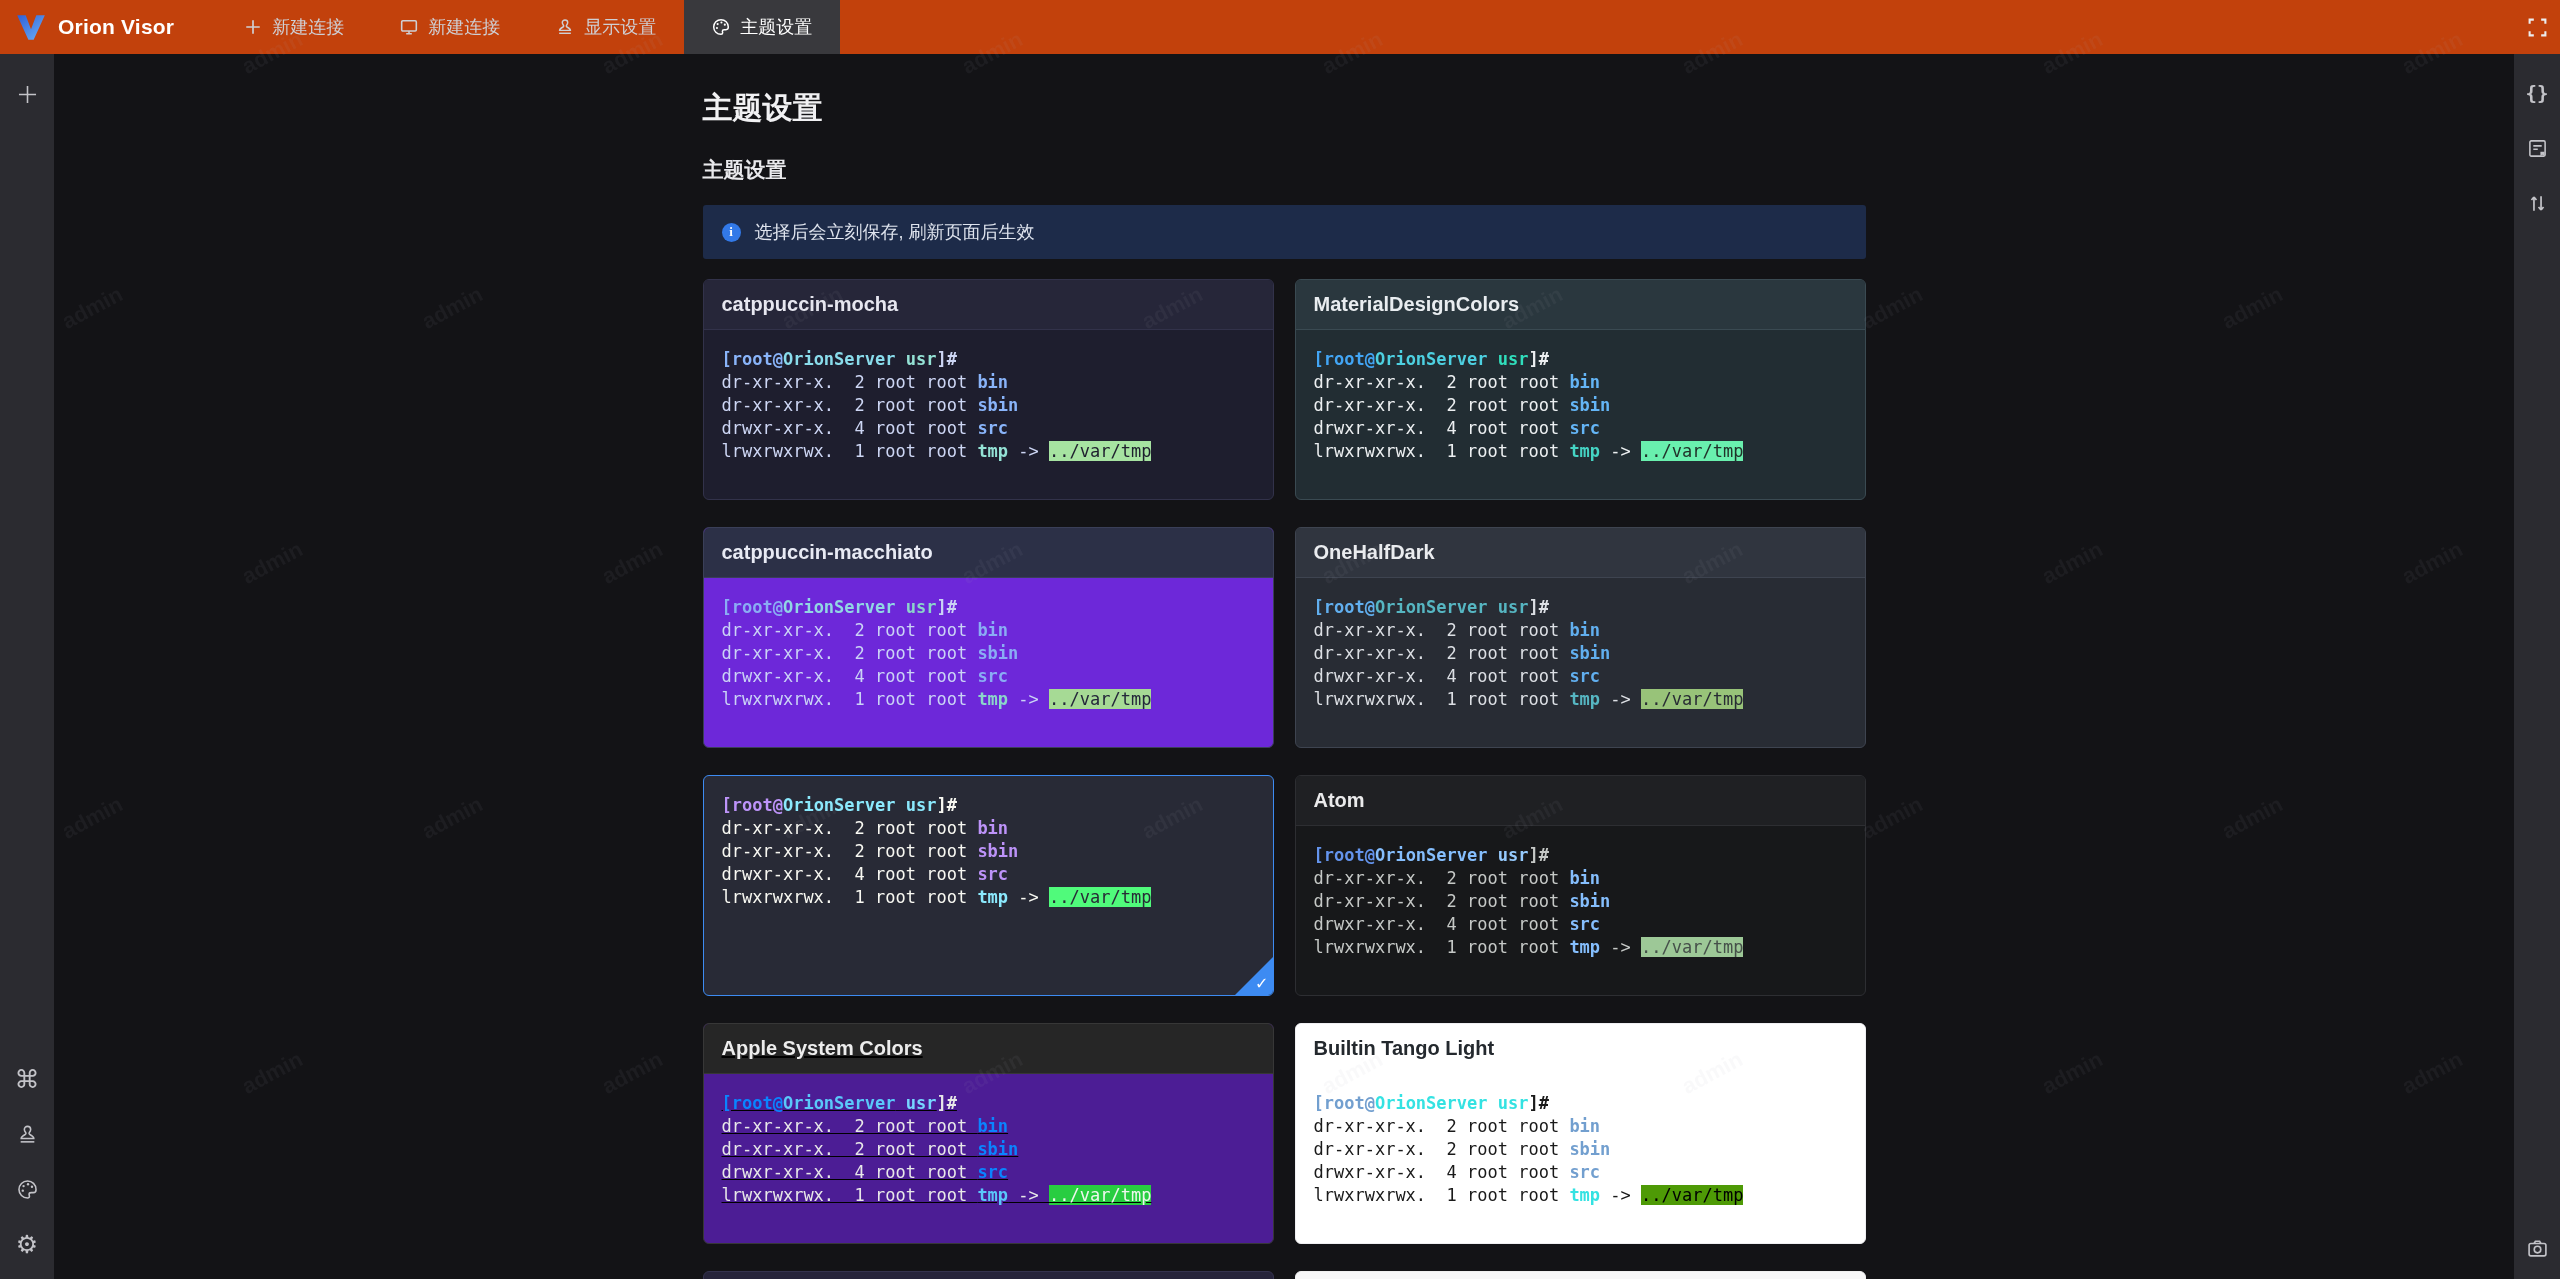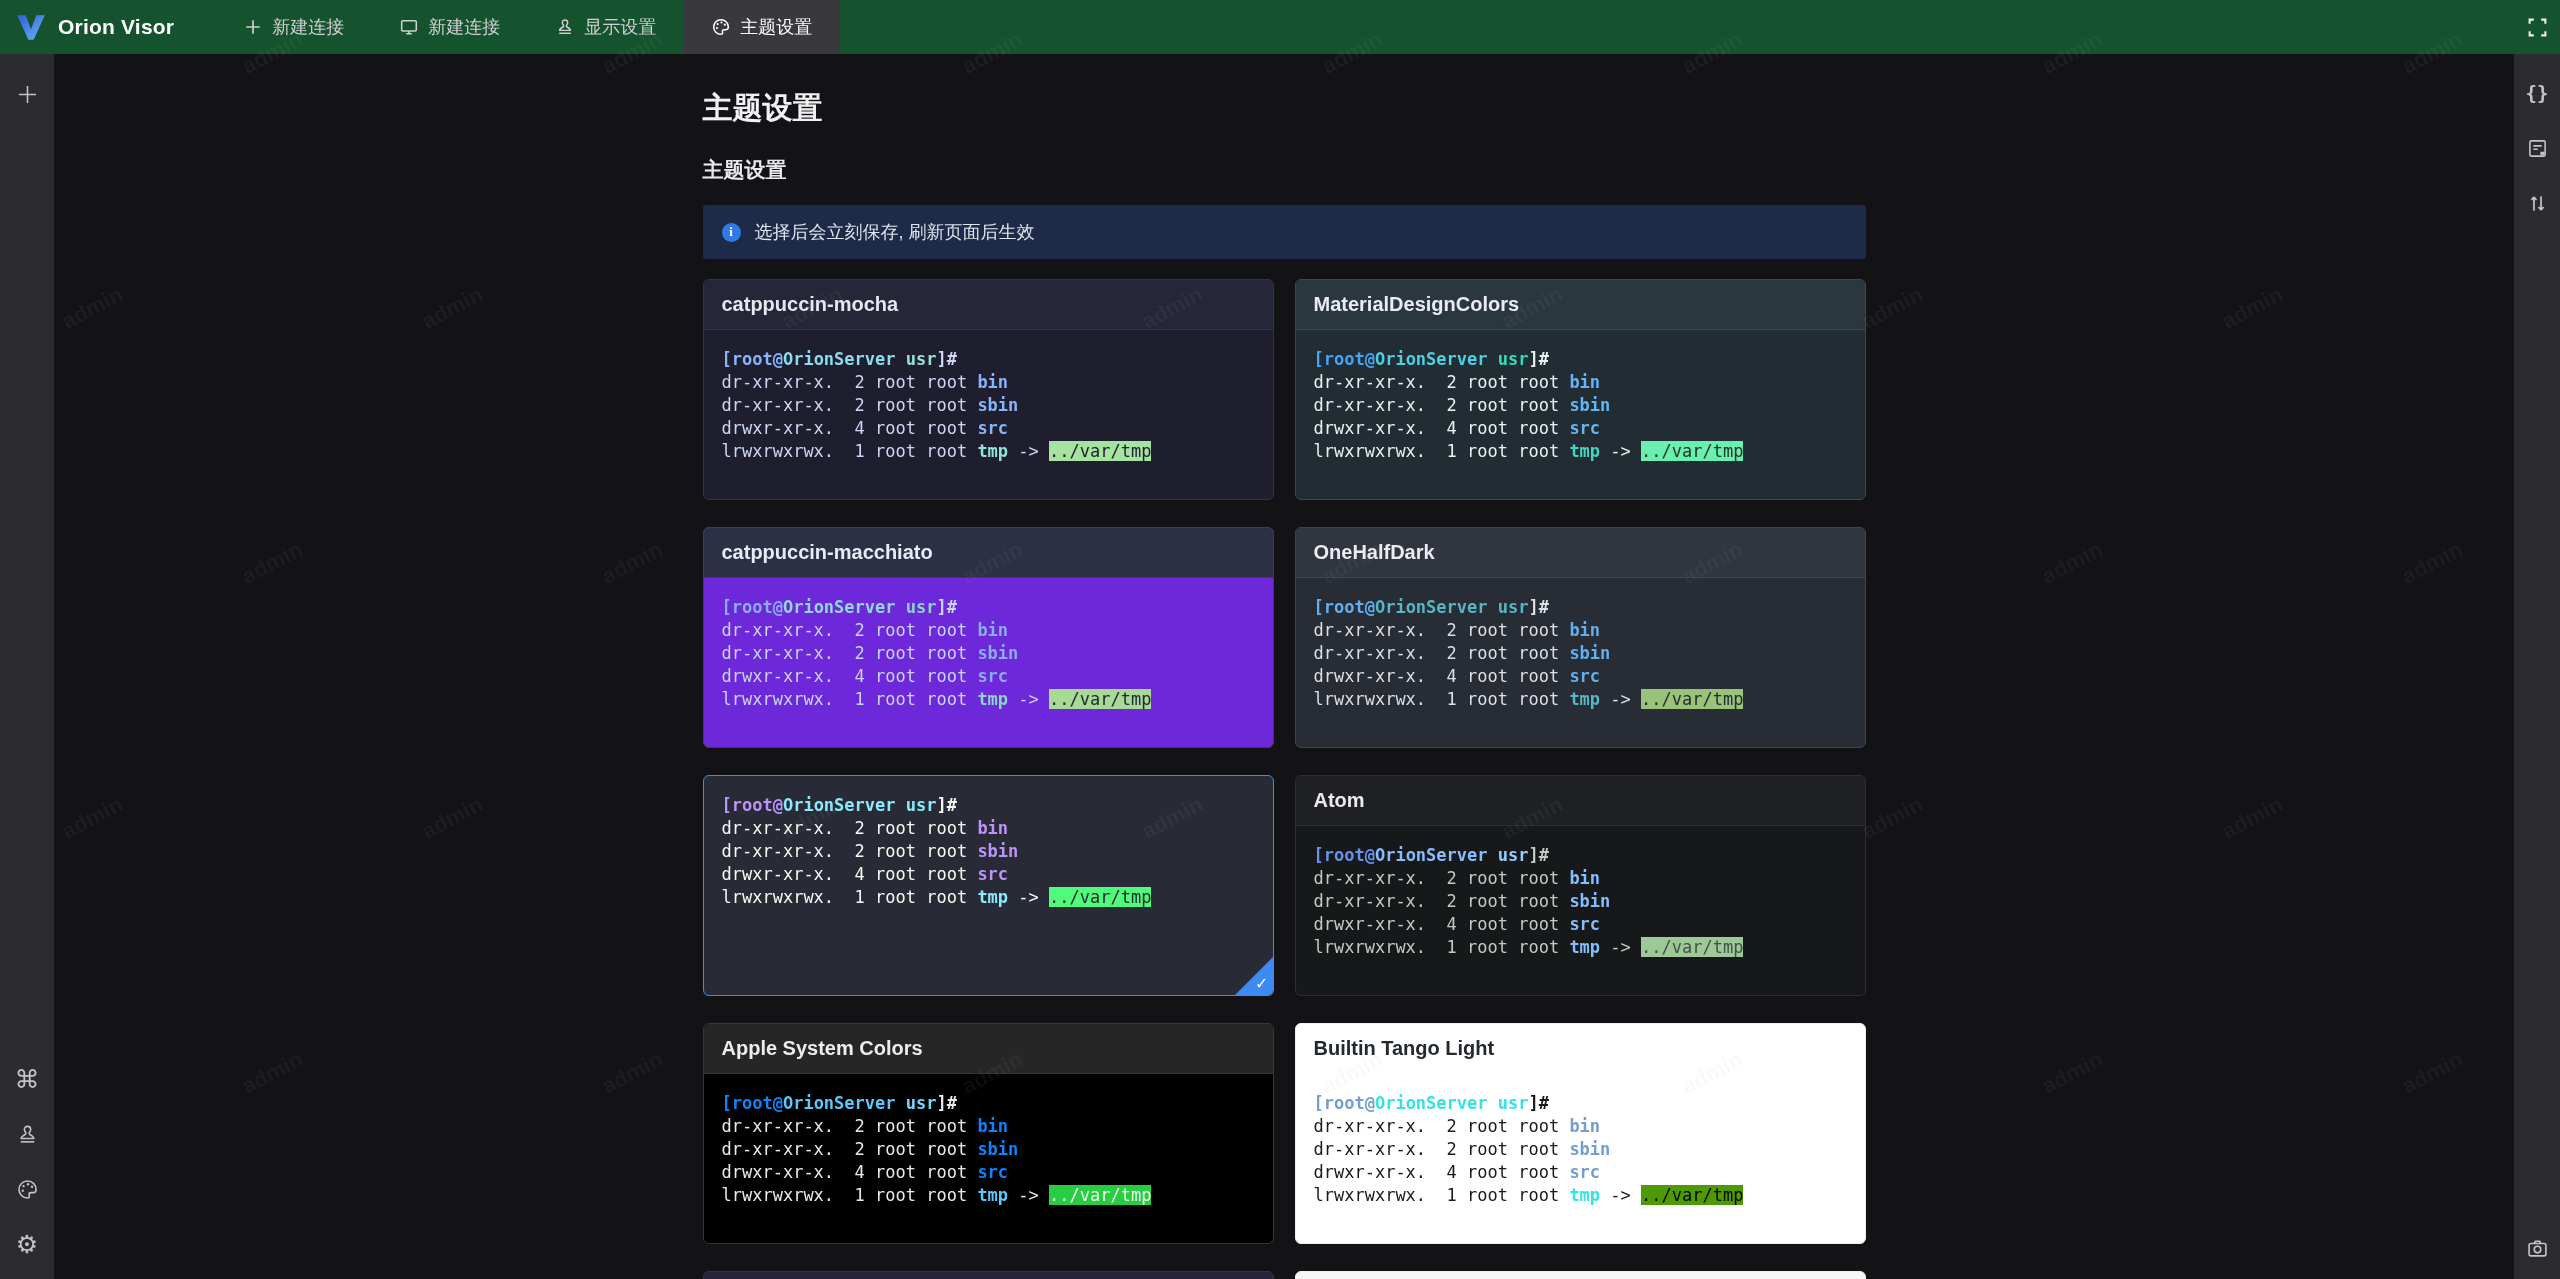--- a/index.html
+++ b/index.html
@@ -1,20 +1,20 @@
 <!DOCTYPE html>
 <html><head>
 <meta charset="utf-8">
 <style>
   * { margin:0; padding:0; box-sizing:border-box; }
   html,body { width:2560px; height:1279px; overflow:hidden; }
   body { background:#131316; font-family:"Liberation Sans","DejaVu Sans",sans-serif; position:relative; }
 
   
-  .topbar { position:absolute; top:0; left:0; right:0; height:54px; background:#14532d; display:flex; align-items:center; z-index:10; }
+  .topbar { position:absolute; top:0; left:0; right:0; height:54px; background:#c2410c; display:flex; align-items:center; z-index:10; }
   .logo { display:flex; align-items:center; gap:10px; padding:0 16px 0 14px; }
   .logo svg { width:34px; height:34px; }
   .logo-text { color:#ffffff; font-size:21px; font-weight:bold; letter-spacing:.2px; }
   .tabs { display:flex; height:100%; margin-left:26px; }
   .tab { display:flex; align-items:center; gap:10px; padding:0 28px; color:#cfcfd4; font-size:18px; cursor:pointer; }
   .tab svg { width:18px; height:18px; }
   .tab.active { background:#39393d; color:#ffffff; }
   .fullscreen-btn { position:absolute; right:12px; top:0; height:54px; display:flex; align-items:center; color:#ececee; cursor:pointer; }
   .fullscreen-btn svg { width:21px; height:21px; }
 
@@ -195,21 +195,21 @@
         </div>
         <div class="card selected" style="background: rgb(40, 42, 54); border-color: rgb(61, 139, 242);">
           <div class="card-body"><div><span class="seg-b" style="color: rgb(189, 147, 249);">[root@</span><span class="seg-b" style="color: rgb(139, 233, 253);">OrionServer</span><span class="seg-b" style="color: rgb(139, 233, 253);"> usr</span><span class="seg-b" style="color: rgb(248, 248, 242);">]#</span></div><div><span style="color: rgb(248, 248, 242);">dr-xr-xr-x.  2 root root </span><span class="seg-b" style="color: rgb(189, 147, 249);">bin</span></div><div><span style="color: rgb(248, 248, 242);">dr-xr-xr-x.  2 root root </span><span class="seg-b" style="color: rgb(189, 147, 249);">sbin</span></div><div><span style="color: rgb(248, 248, 242);">drwxr-xr-x.  4 root root </span><span class="seg-b" style="color: rgb(189, 147, 249);">src</span></div><div><span style="color: rgb(248, 248, 242);">lrwxrwxrwx.  1 root root </span><span class="seg-b" style="color: rgb(139, 233, 253);">tmp</span><span style="color: rgb(248, 248, 242);"> -&gt; </span><span style="background: rgb(80, 250, 123); color: rgb(40, 42, 54);">../var/tmp</span></div></div>
           <div class="sel-corner" style="border-bottom-color: rgb(61, 139, 242);"></div>
           <div class="sel-check">✓</div>
         </div>
         <div class="card" style="background: rgb(23, 24, 26); border-color: rgb(45, 46, 50);">
           <div class="card-header" style="background: rgb(31, 32, 35); border-bottom-color: rgb(45, 46, 50); color: rgb(234, 234, 235);">Atom</div>
           <div class="card-body"><div><span class="seg-b" style="color: rgb(100, 148, 237);">[root@</span><span class="seg-b" style="color: rgb(133, 190, 253);">OrionServer</span><span class="seg-b" style="color: rgb(150, 203, 254);"> usr</span><span class="seg-b" style="color: rgb(197, 200, 198);">]#</span></div><div><span style="color: rgb(197, 200, 198);">dr-xr-xr-x.  2 root root </span><span class="seg-b" style="color: rgb(133, 190, 253);">bin</span></div><div><span style="color: rgb(197, 200, 198);">dr-xr-xr-x.  2 root root </span><span class="seg-b" style="color: rgb(133, 190, 253);">sbin</span></div><div><span style="color: rgb(197, 200, 198);">drwxr-xr-x.  4 root root </span><span class="seg-b" style="color: rgb(133, 190, 253);">src</span></div><div><span style="color: rgb(197, 200, 198);">lrwxrwxrwx.  1 root root </span><span class="seg-b" style="color: rgb(133, 190, 253);">tmp</span><span style="color: rgb(197, 200, 198);"> -&gt; </span><span style="background: rgb(157, 200, 151); color: rgb(70, 80, 74);">../var/tmp</span></div></div>
         </div>
-        <div class="card" style="background: #000000; border-color: rgb(55, 55, 55);">
+        <div class="card" style="background: #4c1d95; border-color: rgb(55, 55, 55); text-decoration: underline;">
           <div class="card-header" style="background: rgb(38, 38, 38); border-bottom-color: rgb(55, 55, 55); color: rgb(237, 237, 237);">Apple System Colors</div>
           <div class="card-body"><div><span class="seg-b" style="color: rgb(10, 132, 255);">[root@</span><span class="seg-b" style="color: rgb(90, 200, 250);">OrionServer</span><span class="seg-b" style="color: rgb(118, 214, 255);"> usr</span><span class="seg-b" style="color: rgb(232, 232, 232);">]#</span></div><div><span style="color: rgb(232, 232, 232);">dr-xr-xr-x.  2 root root </span><span class="seg-b" style="color: rgb(10, 132, 255);">bin</span></div><div><span style="color: rgb(232, 232, 232);">dr-xr-xr-x.  2 root root </span><span class="seg-b" style="color: rgb(10, 132, 255);">sbin</span></div><div><span style="color: rgb(232, 232, 232);">drwxr-xr-x.  4 root root </span><span class="seg-b" style="color: rgb(10, 132, 255);">src</span></div><div><span style="color: rgb(232, 232, 232);">lrwxrwxrwx.  1 root root </span><span class="seg-b" style="color: rgb(90, 200, 250);">tmp</span><span style="color: rgb(232, 232, 232);"> -&gt; </span><span style="background: rgb(40, 205, 65); color: rgb(238, 247, 238);">../var/tmp</span></div></div>
         </div>
         <div class="card" style="background: rgb(255, 255, 255); border-color: rgb(239, 239, 242);">
           <div class="card-header" style="background: rgb(255, 255, 255); border-bottom-color: rgb(255, 255, 255); color: rgb(36, 41, 46);">Builtin Tango Light</div>
           <div class="card-body"><div><span class="seg-b" style="color: rgb(114, 159, 207);">[root@</span><span class="seg-b" style="color: rgb(52, 226, 226);">OrionServer</span><span class="seg-b" style="color: rgb(52, 226, 226);"> usr</span><span class="seg-b" style="color: rgb(26, 26, 26);">]#</span></div><div><span style="color: rgb(26, 26, 26);">dr-xr-xr-x.  2 root root </span><span class="seg-b" style="color: rgb(114, 159, 207);">bin</span></div><div><span style="color: rgb(26, 26, 26);">dr-xr-xr-x.  2 root root </span><span class="seg-b" style="color: rgb(114, 159, 207);">sbin</span></div><div><span style="color: rgb(26, 26, 26);">drwxr-xr-x.  4 root root </span><span class="seg-b" style="color: rgb(114, 159, 207);">src</span></div><div><span style="color: rgb(26, 26, 26);">lrwxrwxrwx.  1 root root </span><span class="seg-b" style="color: rgb(52, 226, 226);">tmp</span><span style="color: rgb(26, 26, 26);"> -&gt; </span><span style="background: rgb(78, 154, 6); color: rgb(0, 0, 0);">../var/tmp</span></div></div>
         </div>
         <div class="partial-card" style="background: rgb(38, 36, 58); border-color: rgb(52, 50, 78);"></div>
         <div class="partial-card" style="background: rgb(247, 247, 248); border-color: rgb(240, 240, 240);"></div>
       </div>

